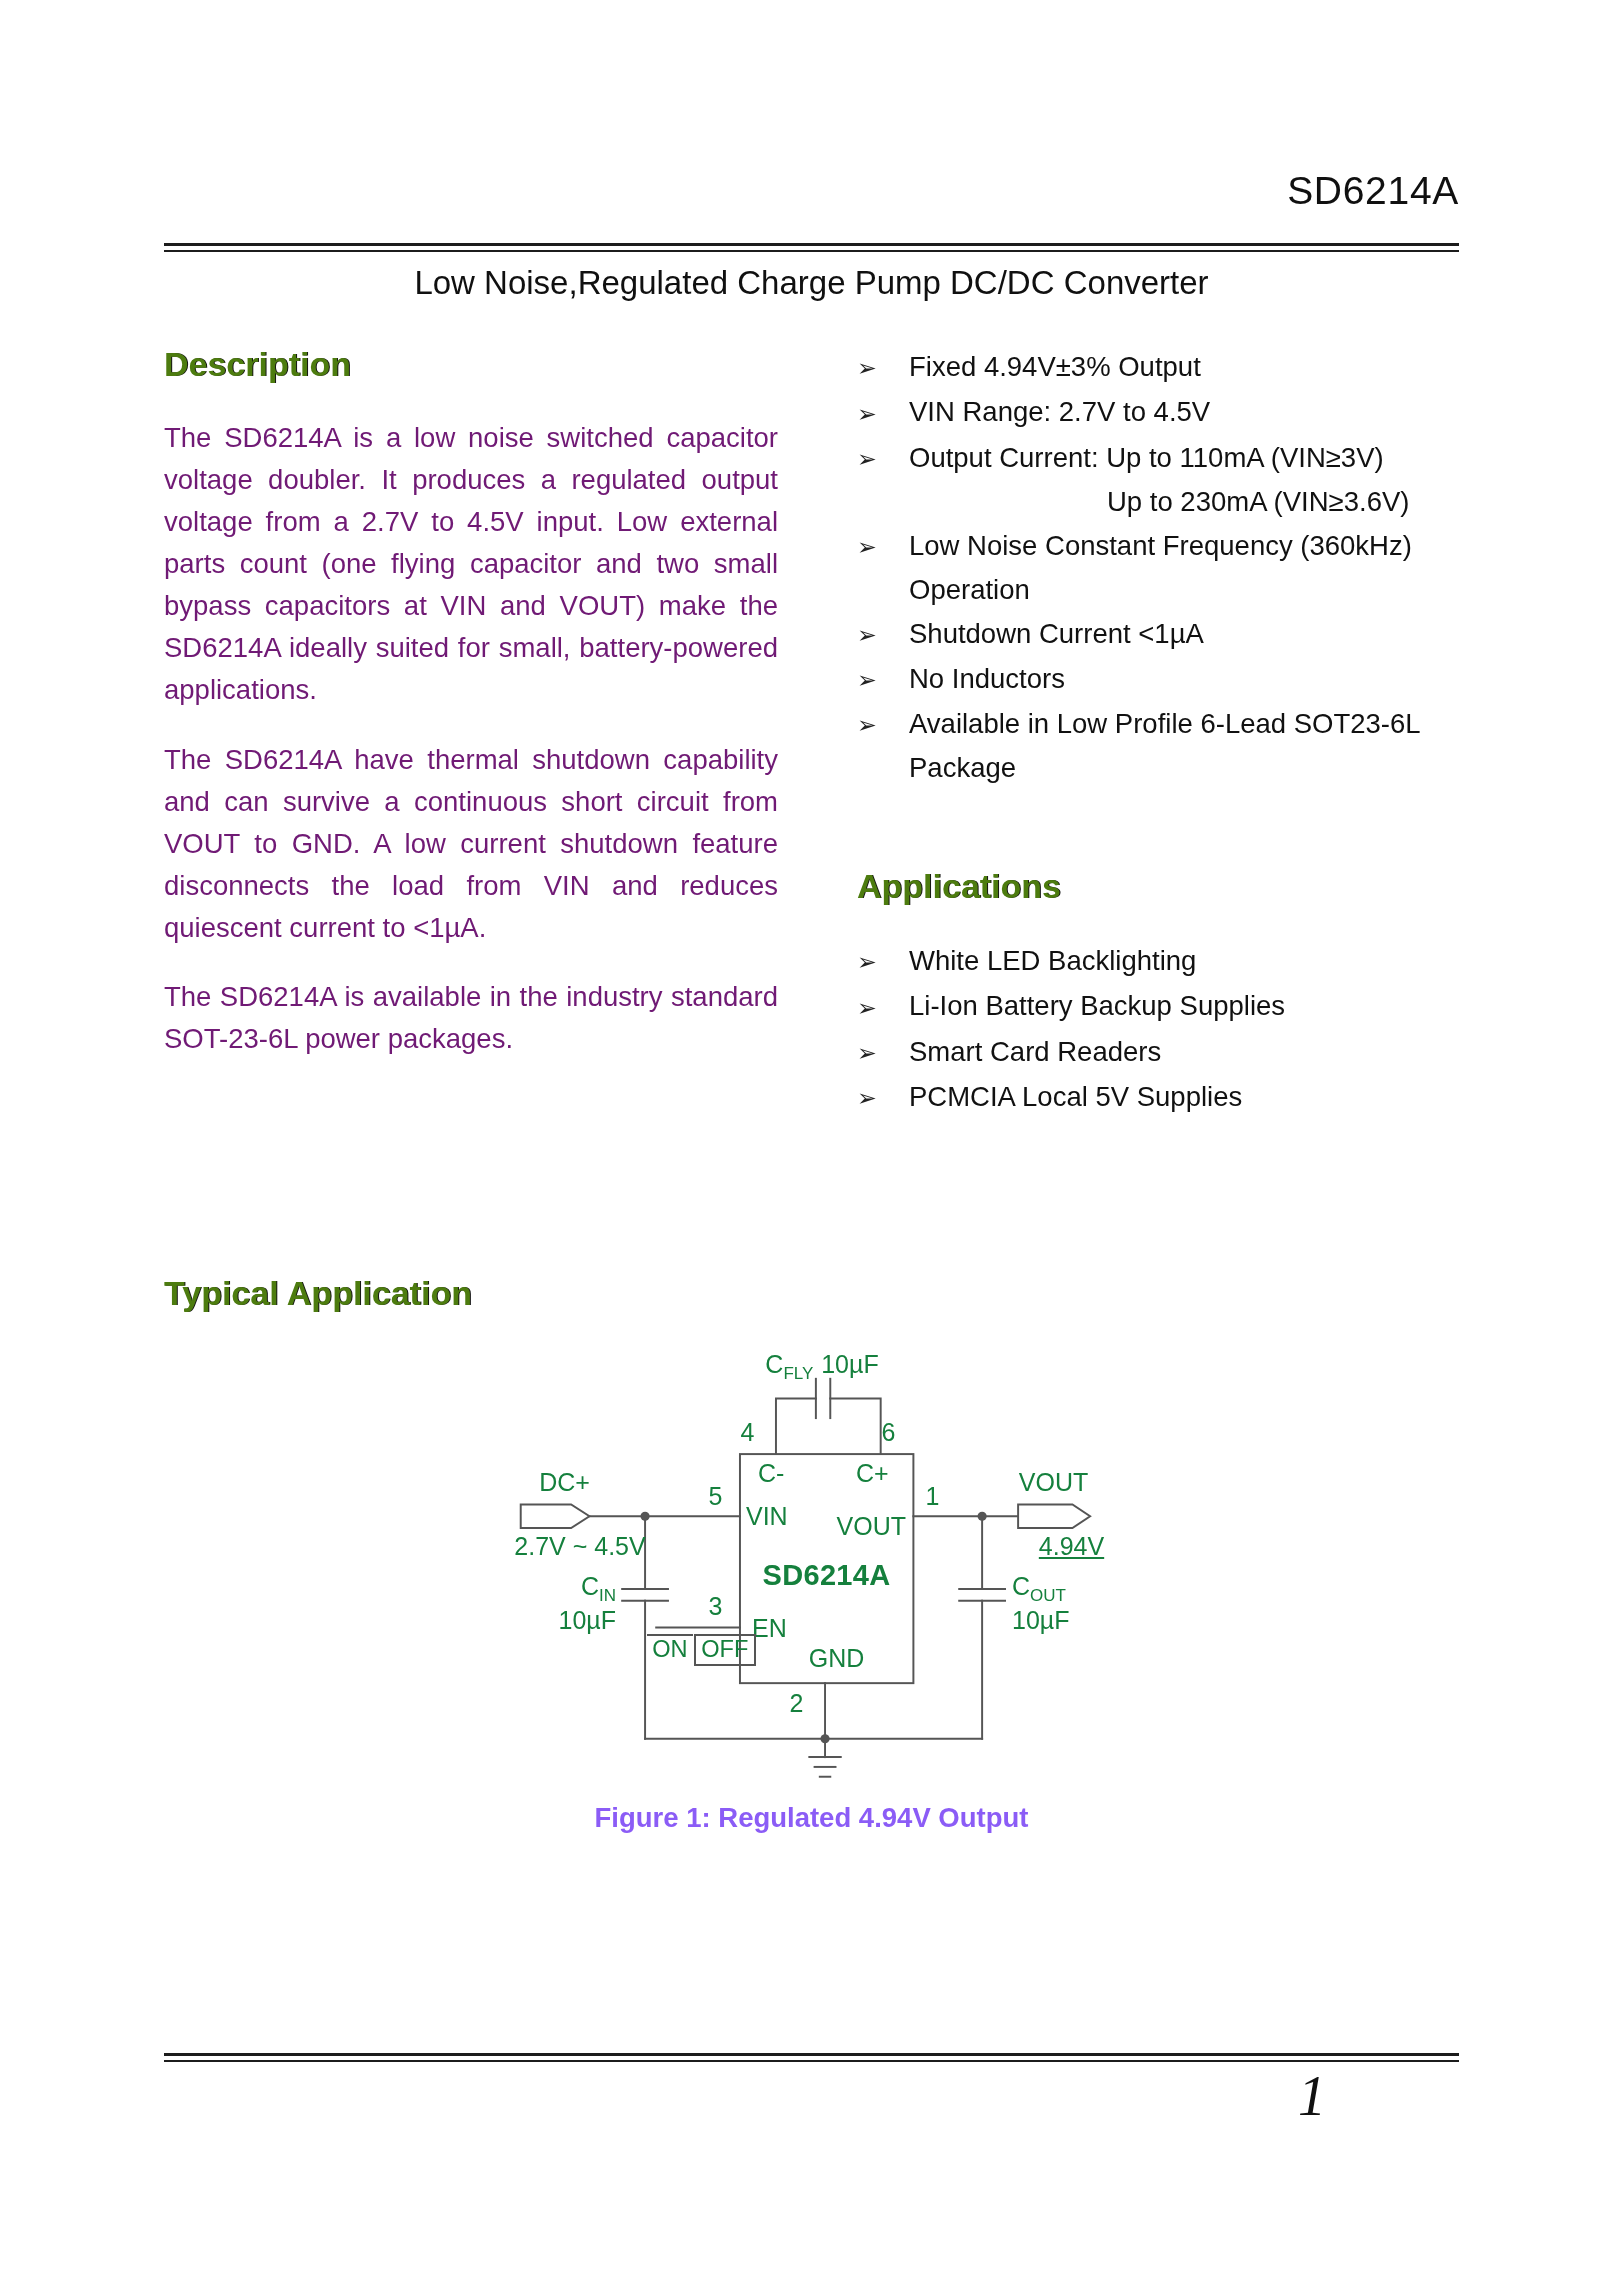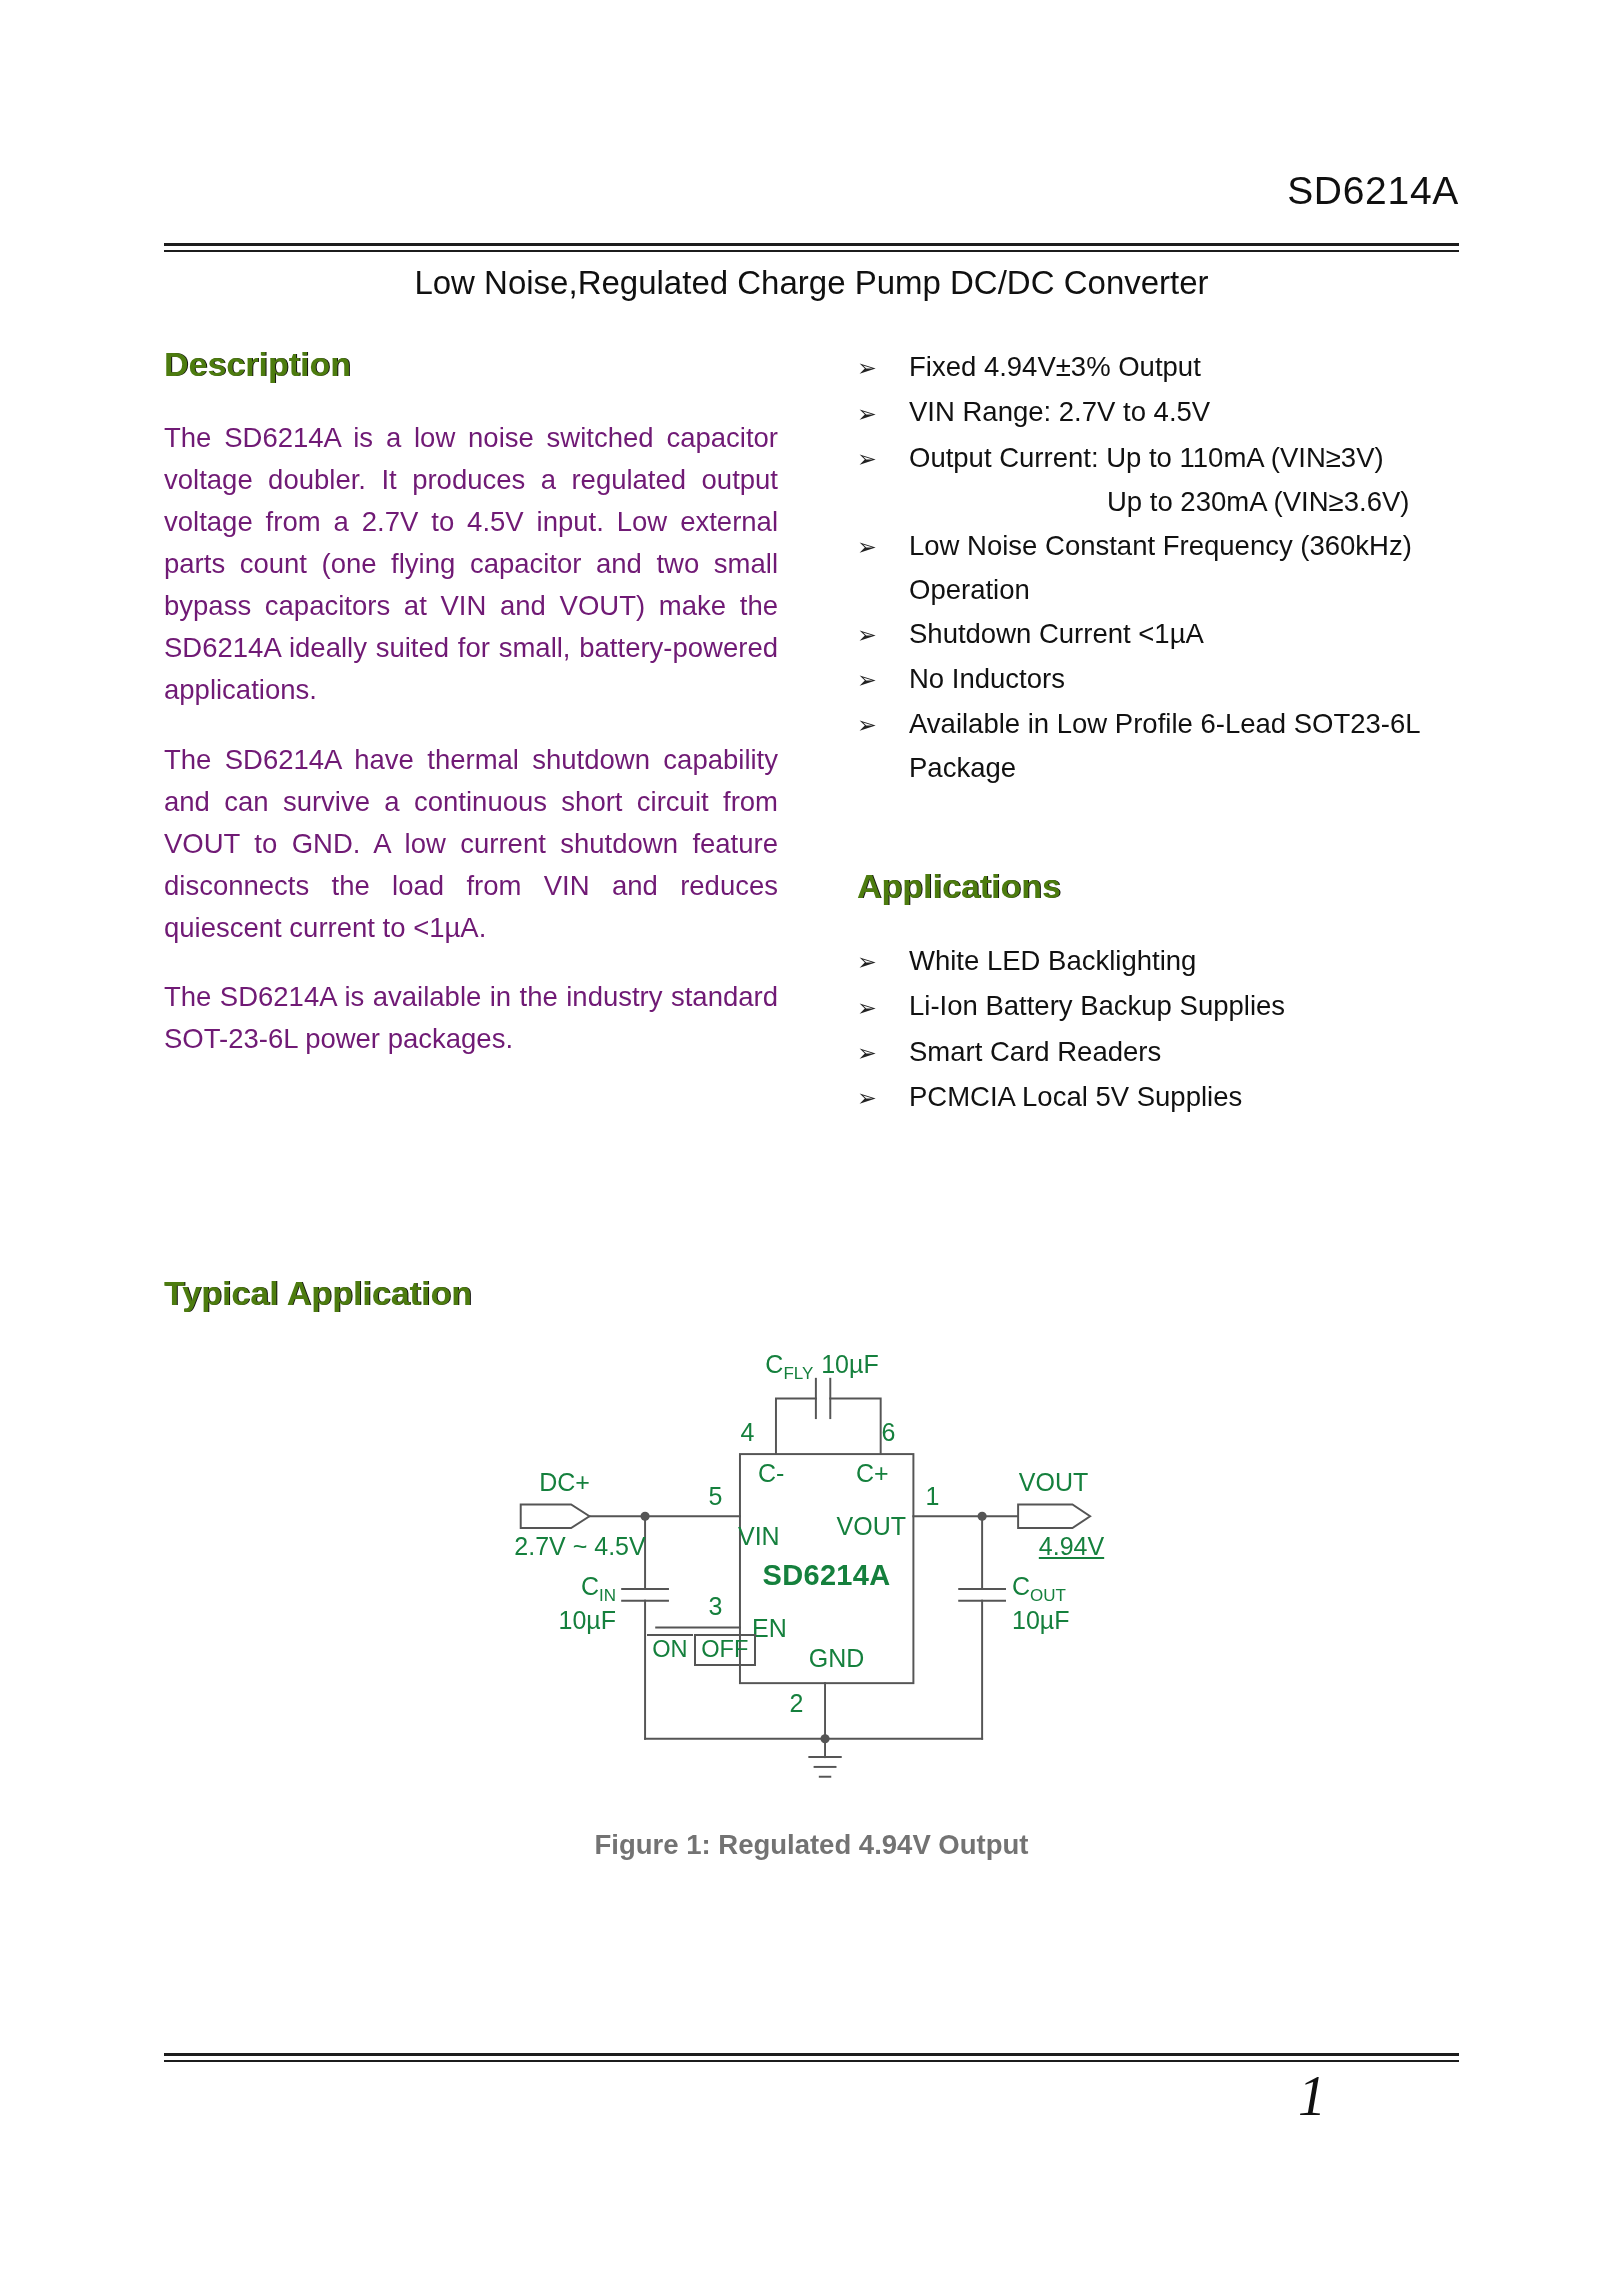--- a/index.html
+++ b/index.html
@@ -52,21 +52,21 @@
   .diagram svg { position:absolute; left:0; top:0; }
   .dlbl { position:absolute; white-space:nowrap; line-height:1.15; }
   .dlbl sub { font-size:0.68em; }
   .ctr { text-align:center; }
   .rgt { text-align:right; }
   .chip-name { font-weight:700; font-size:29px; letter-spacing:0.3px; }
   .val-gap { margin-left:7.9px; }
   .switch { position:absolute; left:195px; top:288px; font-size:23.6px; }
   .sw-on  { display:inline-block; border-top:2px solid #555; padding:0 5.2px 1.3px 5.2px; }
   .sw-off { display:inline-block; border:2px solid #555; padding:0 5.2px 1.3px 5.2px; margin-left:1.3px; }
-  .caption { text-align:center; font-weight:700; font-size:27.5px; margin-top:43px; color:#737373; }
+  .caption { text-align:center; font-weight:700; font-size:27.5px; margin-top:16px; color:#8b5cf6; }
 
   
   .footer-rule { position:absolute; left:164px; top:2053px; width:1295px; }
   .page-number {
     position:absolute; left:1263px; top:2064px; width:98px; text-align:center;
     font-family:"Liberation Serif", serif; font-style:italic; font-size:56px; color:#111;
   }
 </style>
 </head>
 <body>
@@ -197,21 +197,21 @@
 
       <div class="dlbl ctr" style="left:281px; top:72px; width:29px;">4</div>
       <div class="dlbl ctr" style="left:422px; top:72px; width:29px;">6</div>
       <div class="dlbl ctr" style="left:249px; top:136px; width:29px;">5</div>
       <div class="dlbl ctr" style="left:466px; top:136px; width:29px;">1</div>
       <div class="dlbl ctr" style="left:249px; top:246px; width:29px;">3</div>
       <div class="dlbl ctr" style="left:330px; top:343px; width:29px;">2</div>
 
       <div class="dlbl" style="left:306px; top:113px;">C-</div>
       <div class="dlbl" style="left:404px; top:113px;">C+</div>
-      <div class="dlbl" style="left:286px; top:156px;margin-top:20px;">VIN</div>
+      <div class="dlbl" style="left:294px; top:156px;">VIN</div>
       <div class="dlbl rgt" style="left:366px; top:166px; width:88px;">VOUT</div>
       <div class="dlbl" style="left:300px; top:268px;">EN</div>
       <div class="dlbl ctr" style="left:288px; top:298px; width:193px;">GND</div>
       <div class="dlbl ctr chip-name" style="left:288px; top:213px; width:173px;">SD6214A</div>
 
       <div class="dlbl ctr" style="left:75px; top:122px; width:75px;">DC+</div>
       <div class="dlbl ctr" style="left:43px; top:186px; width:170px;">2.7V ~ 4.5V</div>
       <div class="dlbl rgt" style="left:85px; top:226px; width:79px;">
         <span>C</span><sub>IN</sub>
       </div>

